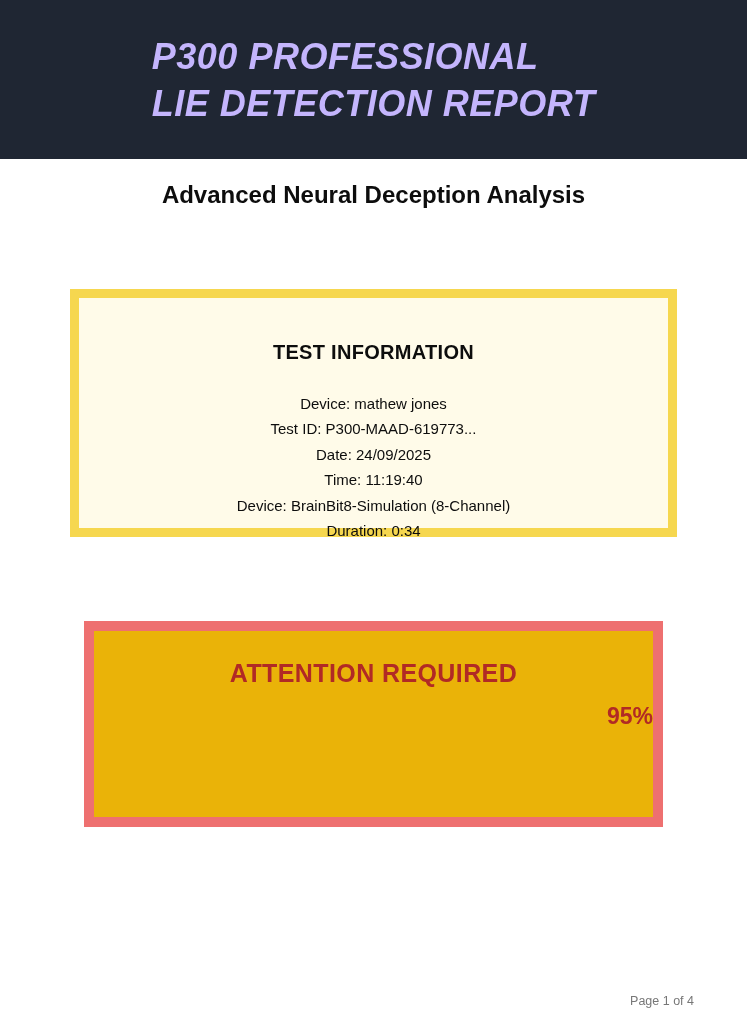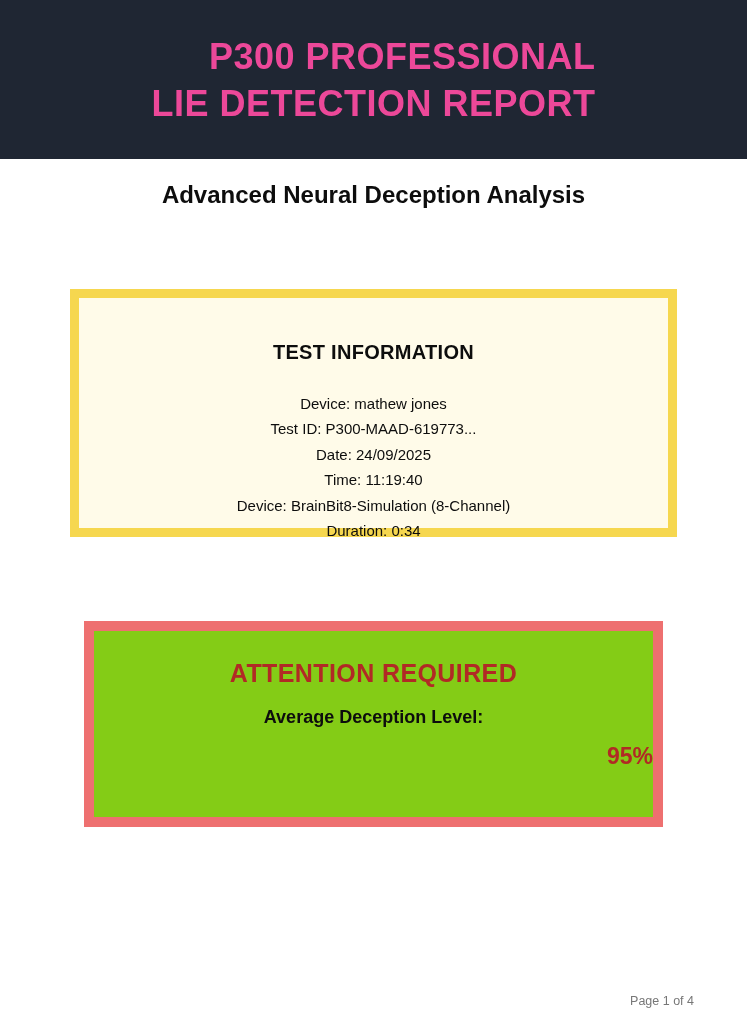--- a/index.html
+++ b/index.html
@@ -14,25 +14,26 @@
     width: 747px; height: 1035px;
     background: #ffffff;
     overflow: hidden;
   }
   .report-header {
     width: 747px; height: 159px;
     background: #1f2633;
     display: flex; align-items: center; justify-content: center;
   }
   .report-title {
-    color: #ec4899;
+    color: #c4b5fd;
     font-size: 36px; font-weight: bold;
     line-height: 47px;
-    text-align: right;
+    text-align: left;
     letter-spacing: 0.5px;
+    font-style: italic;
   }
   .subtitle {
     margin-top: 22px;
     text-align: center;
     font-size: 24px; font-weight: bold;
     color: #0d0d0d;
   }
   .info-box {
     margin: 80px auto 0 auto;
     width: 607px; height: 248px;
@@ -49,21 +50,21 @@
   .info-lines { margin-top: 27px; }
   .info-line {
     font-size: 15px;
     color: #0d0d0d;
     line-height: 25.4px;
   }
   .alert-box {
     margin: 84px auto 0 auto;
     width: 579px; height: 206px;
     border: 10px solid #ee7070;
-    background: #84cc16;
+    background: #eab308;
     text-align: center;
   }
   .alert-heading {
     margin-top: 28px;
     font-size: 25px; font-weight: bold;
     color: #b12a25;
     letter-spacing: 0.4px;
   }
   .alert-label {
     margin-top: 19px;
@@ -113,20 +114,19 @@
       <div class="info-line">Test ID: P300-MAAD-619773...</div>
       <div class="info-line">Date: 24/09/2025</div>
       <div class="info-line">Time: 11:19:40</div>
       <div class="info-line">Device: BrainBit8-Simulation (8-Channel)</div>
       <div class="info-line">Duration: 0:34</div>
     </div>
   </div>
 
   <div class="alert-box">
     <div class="alert-heading">ATTENTION REQUIRED</div>
-    <div class="alert-label">Average Deception Level:</div>
     <div class="alert-value">95%</div>
   </div>
 
 
   <div class="page-indicator">Page 1 of 4</div>
 
 </div>
 
 </body></html>

